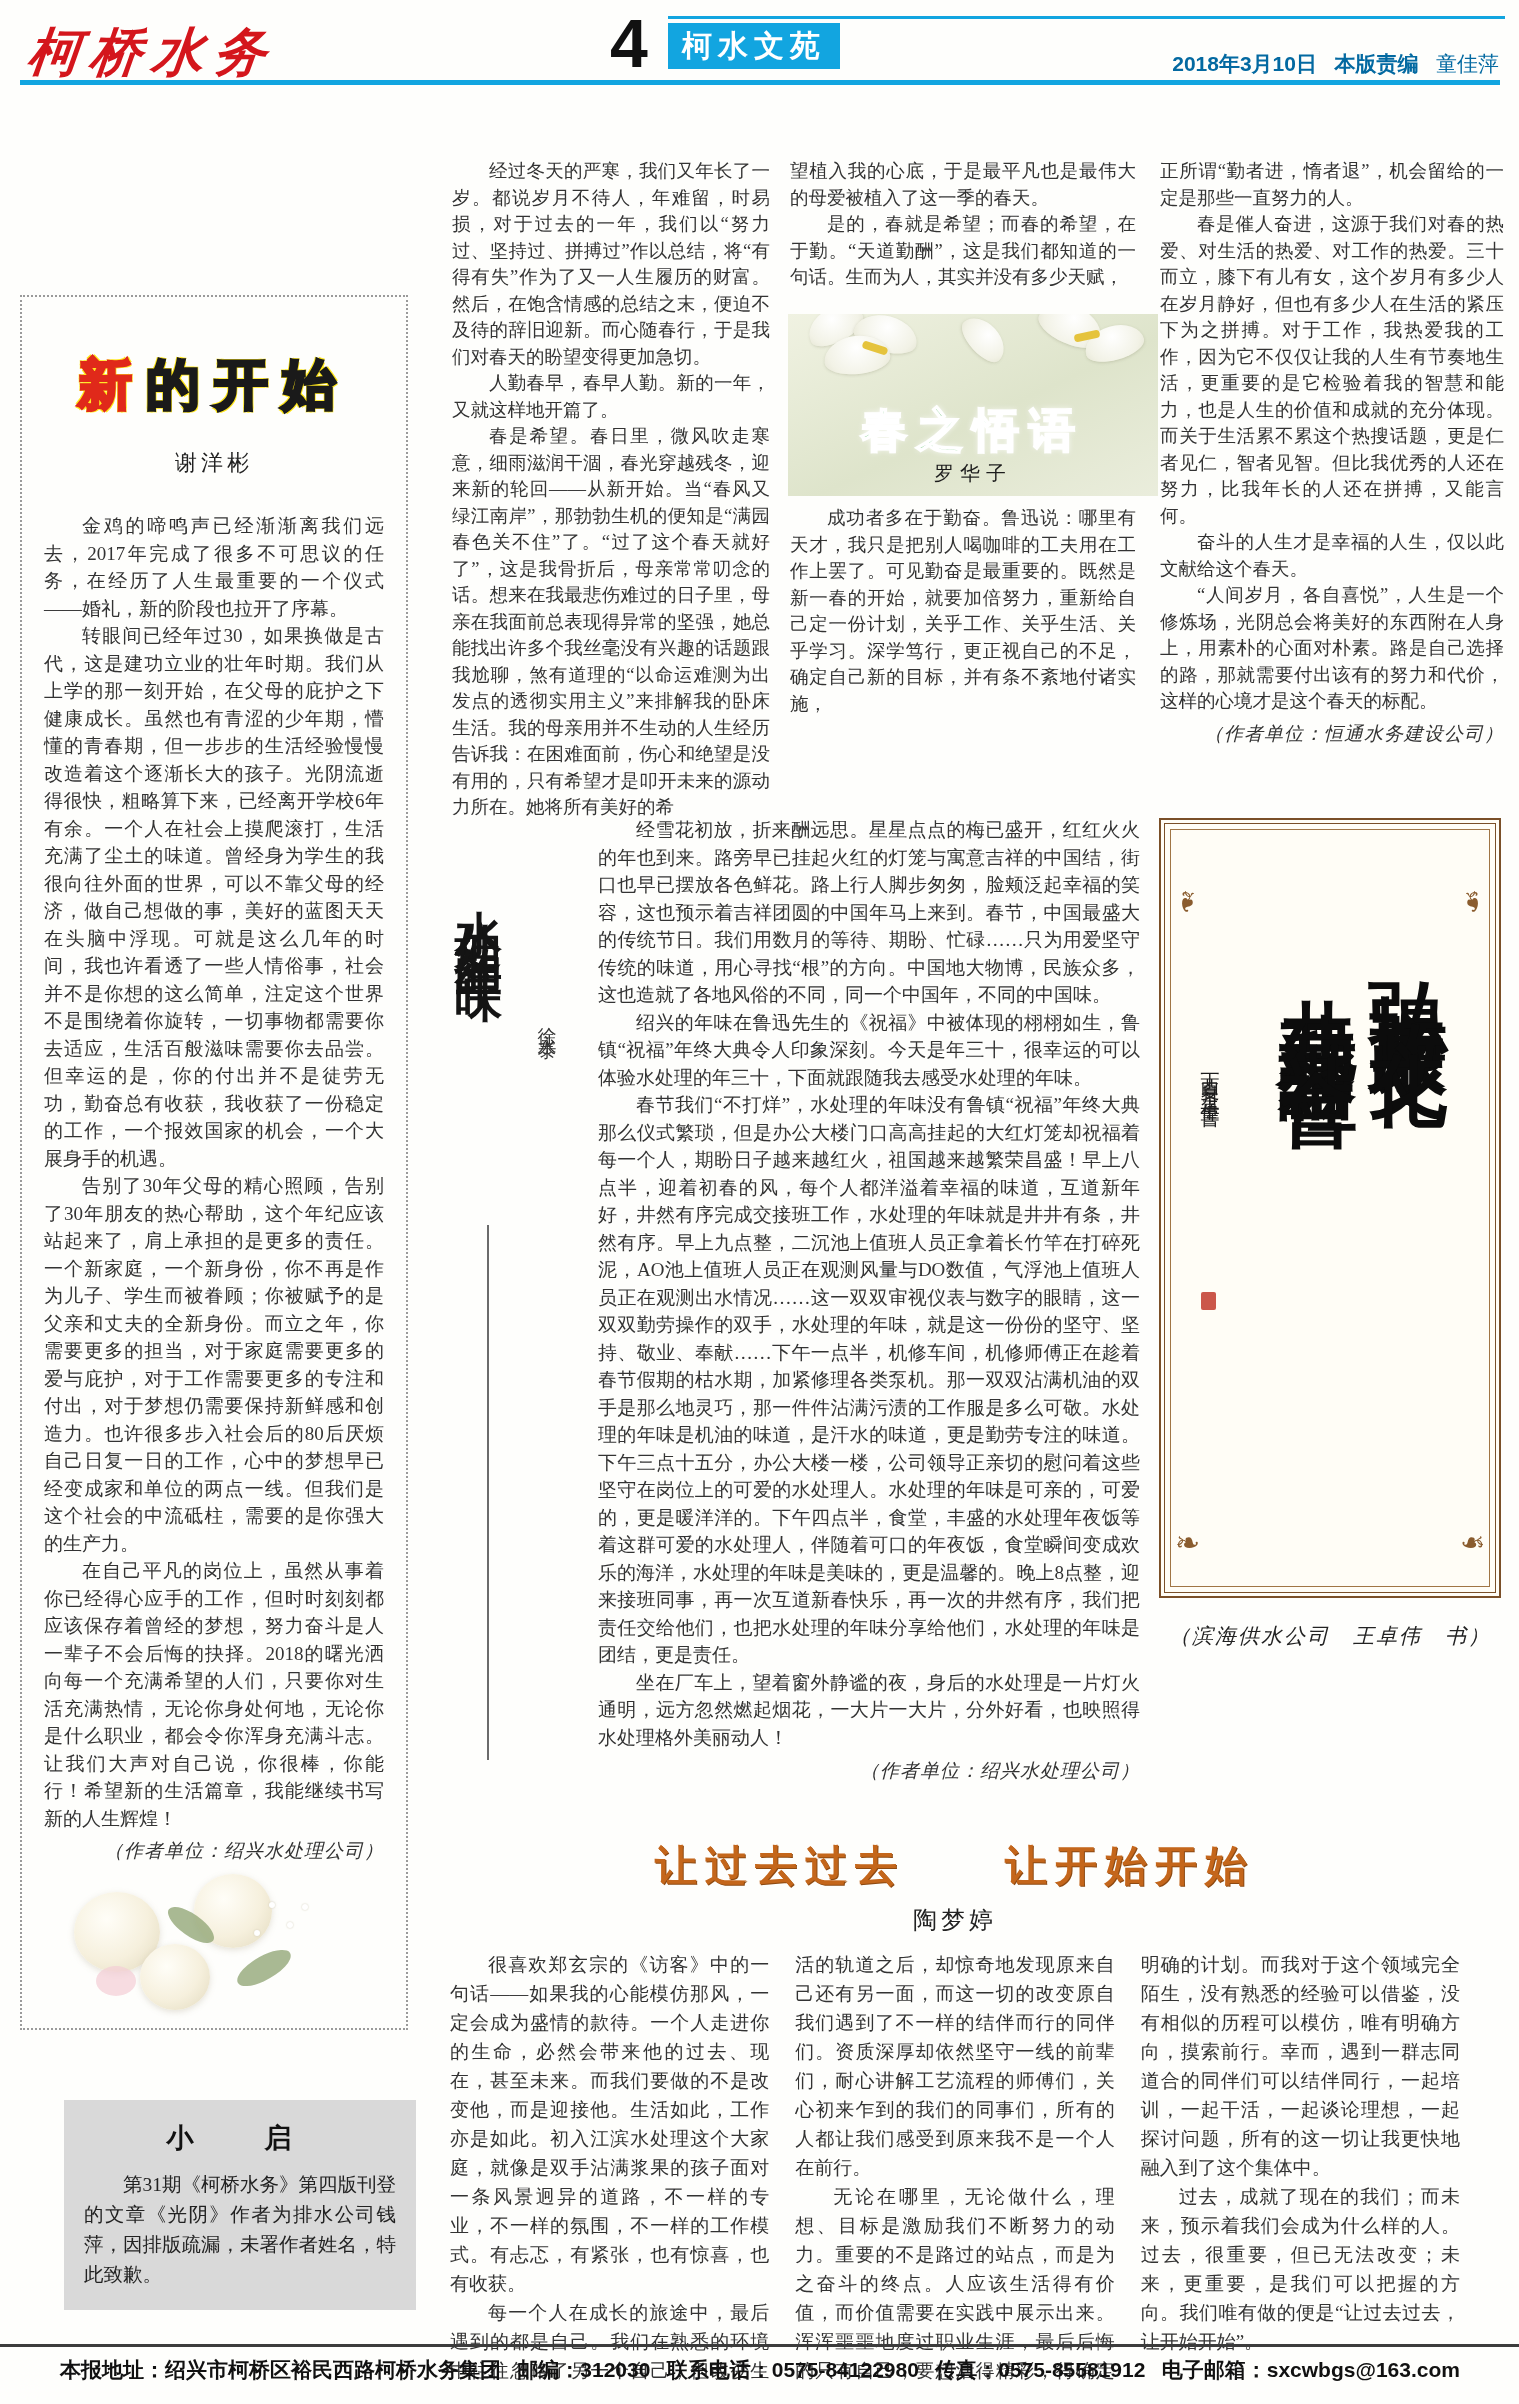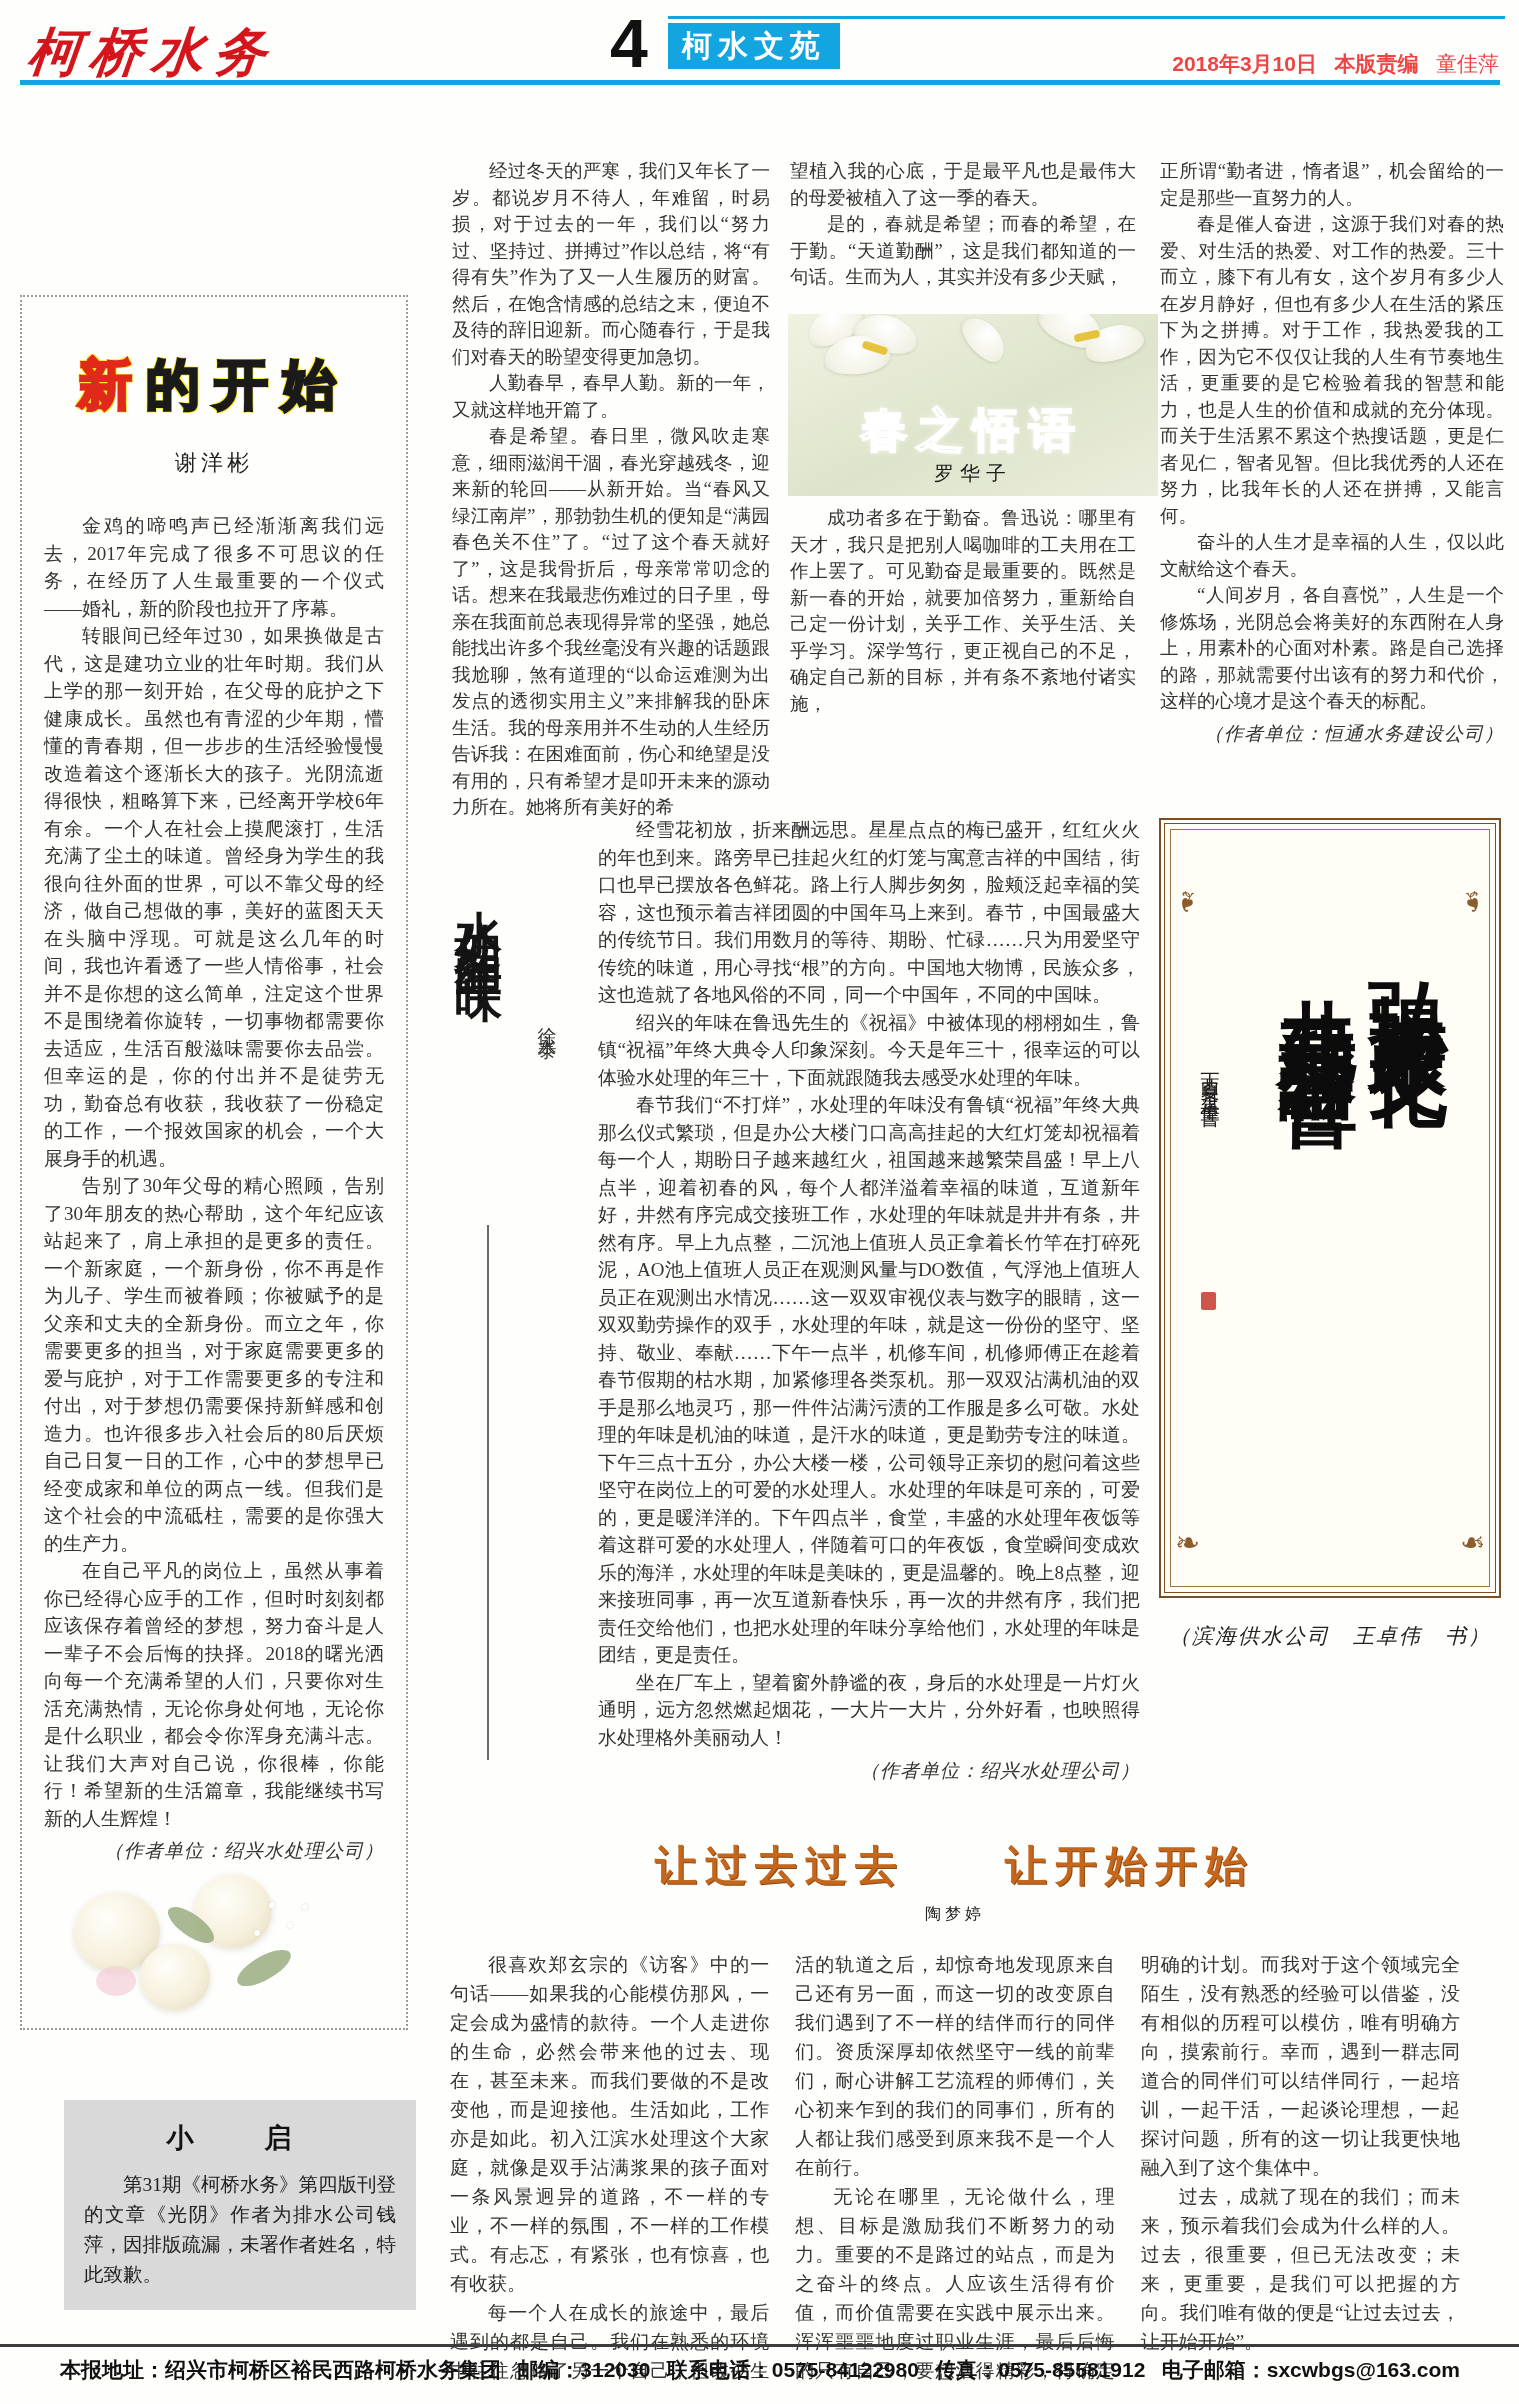--- a/index.html
+++ b/index.html
@@ -9,21 +9,21 @@
 
   
   .masthead{position:absolute;left:28px;top:18px;font-size:52px;font-weight:bold;font-style:italic;
             color:#d4161c;letter-spacing:10px;transform:skewX(-6deg);font-family:"Liberation Serif",serif;}
   .pagenum{position:absolute;left:610px;top:4px;font-size:68px;font-weight:bold;color:#111;
            font-family:"Liberation Sans",sans-serif;}
   .section-line{position:absolute;left:668px;top:16px;width:837px;height:3px;background:#12a5e0;}
   .section-box{position:absolute;left:668px;top:23px;width:172px;height:46px;background:#12a5e0;
                color:#fff;font-size:30px;font-weight:bold;letter-spacing:6px;text-align:center;
                line-height:46px;font-family:"Liberation Sans",sans-serif;}
-  .dateline{position:absolute;right:20px;top:50px;font-size:21px;font-weight:bold;color:#ef4444;
+  .dateline{position:absolute;right:20px;top:50px;font-size:21px;font-weight:bold;color:#0369a1;
             font-family:"Liberation Sans",sans-serif;}
   .dateline .ed-name{font-weight:normal;font-family:"Liberation Serif",serif;}
   .head-rule{position:absolute;left:20px;top:80px;width:1480px;height:5px;background:#12a5e0;}
 
   
   .left-box{position:absolute;left:20px;top:295px;width:388px;height:1735px;border:2px dotted #9a9a9a;
             padding:24px 22px;overflow:hidden;}
   .ns-title{text-align:center;margin-top:28px;font-family:"Liberation Sans",sans-serif;
             font-size:54px;font-weight:bold;letter-spacing:14px;color:#ffe71a;
             -webkit-text-stroke:3px #1a1a1a;
@@ -93,21 +93,21 @@
   .corner.tr{right:14px;top:64px;transform:scaleX(-1) rotate(90deg);}
   .corner.bl{left:14px;bottom:36px;}
   .corner.br{right:14px;bottom:36px;transform:scaleX(-1);}
   .calli-caption{position:absolute;left:1159px;top:1622px;width:342px;text-align:center;font-size:21px;
                  font-style:italic;color:#222;letter-spacing:2px;}
 
   
   .past-title{position:absolute;left:450px;top:1838px;width:1010px;text-align:center;font-size:42px;
               font-weight:bold;color:#c4661b;letter-spacing:8px;font-family:"Liberation Sans",sans-serif;
               text-shadow:1px 1px 0 #8d4a12;}
-  .past-author{position:absolute;left:450px;top:1904px;width:1010px;text-align:center;font-size:16px;
+  .past-author{position:absolute;left:450px;top:1904px;width:1010px;text-align:center;font-size:24px;
                color:#222;letter-spacing:4px;}
   .past-cols{position:absolute;left:450px;top:1950px;width:1010px;height:438px;
              column-count:3;column-gap:26px;font-size:19px;line-height:29px;text-align:justify;color:#333;}
   .past-cols p{margin:0;text-indent:2em;}
   .past-cols .credit{margin-top:8px;}
 
   
   .footer-rule{position:absolute;left:0;top:2344px;width:1519px;height:3px;background:#3c3c3c;}
   .footer{position:absolute;left:60px;top:2356px;width:1400px;display:flex;justify-content:space-between;
           font-size:21px;font-weight:bold;color:#111;font-family:"Liberation Sans",sans-serif;}

